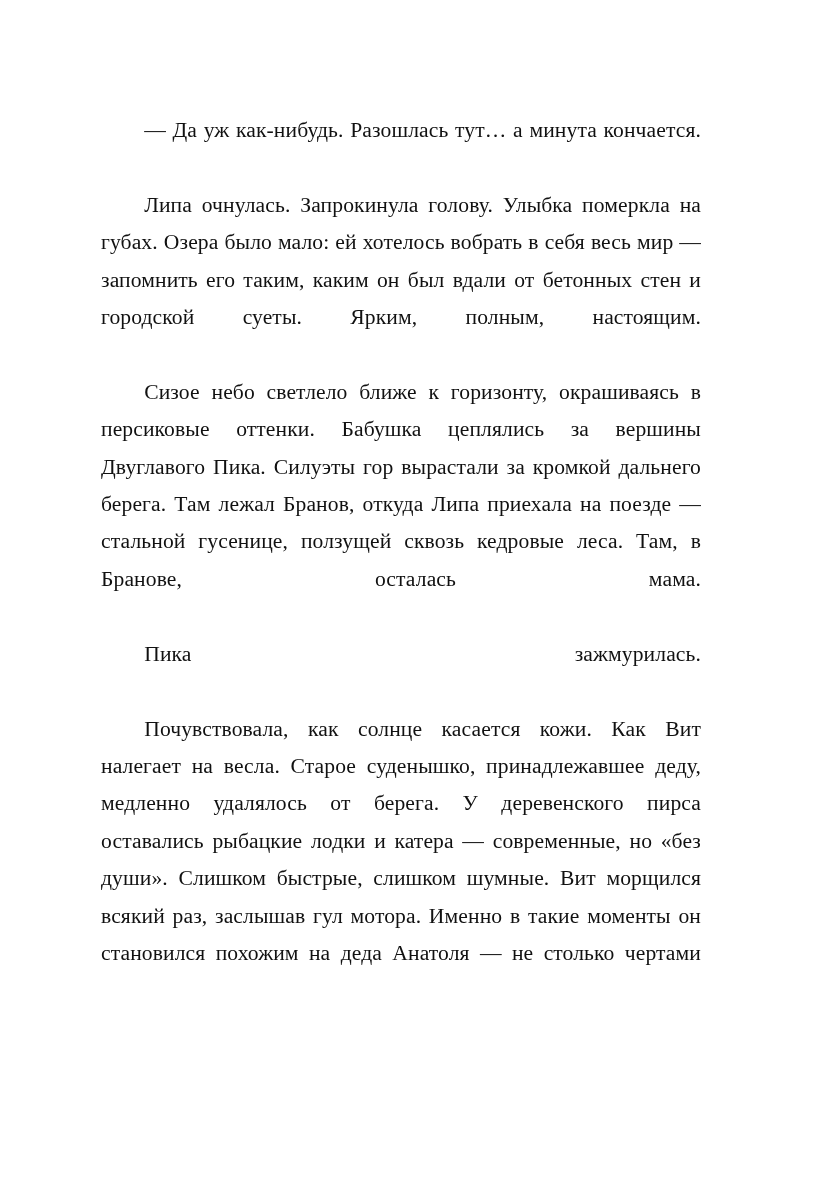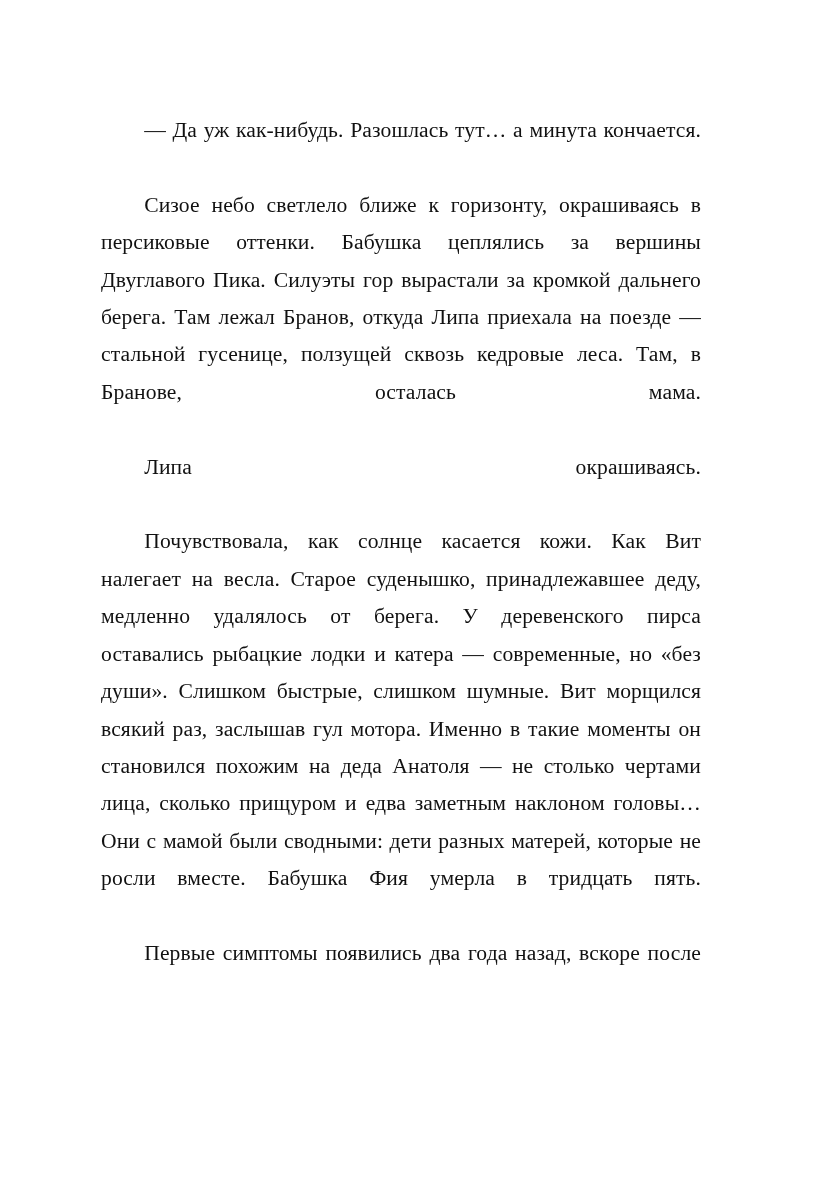--- a/index.html
+++ b/index.html
@@ -78,22 +78,23 @@
     letter-spacing: 0;
   }
 </style>
 </head>
 <body>
 
 <div class="page">
 
   <div class="text-block">
     <p class="para">— Да уж как-нибудь. Разошлась тут… а минута кончается.</p>
+    <p class="para">Липа очнулась. Запрокинула голову. Улыбка померкла на губах. Озера было мало: ей хотелось вобрать в себя весь мир — запомнить его таким, каким он был вдали от бетонных стен и городской суеты. Ярким, полным, настоящим.</p>
     <p class="para">Сизое небо светлело ближе к горизонту, окрашиваясь в персиковые оттенки. Бабушка цеплялись за вершины Двуглавого Пика. Силуэты гор вырастали за кромкой дальнего берега. Там лежал Бранов, откуда Липа приехала на поезде — стальной гусенице, ползущей сквозь кедровые леса. Там, в Бранове, осталась мама.</p>
-    <p class="para">Липа окрашиваясь.</p>
+    <p class="para">Пика зажмурилась.</p>
     <p class="para">Почувствовала, как солнце касается кожи. Как Вит налегает на весла. Старое суденышко, принадлежавшее деду, медленно удалялось от берега. У деревенского пирса оставались рыбацкие лодки и катера — современные, но «без души». Слишком быстрые, слишком шумные. Вит морщился всякий раз, заслышав гул мотора. Именно в такие моменты он становился похожим на деда Анатоля — не столько чертами лица, сколько прищуром и едва заметным наклоном головы… Они с мамой были сводными: дети разных матерей, которые не росли вместе. Бабушка Фия умерла в тридцать пять.</p>
     <p class="para">Первые симптомы появились два года назад, вскоре после того как Липе исполнилось пятнадцать. Беспокойство, замедленность реакций, а затем — паника, когда стало понятно, что болезнь неизбежна.</p>
   </div>
 
   <div class="footer-ornament">
     <svg viewBox="0 0 817 90" xmlns="http://www.w3.org/2000/svg" aria-hidden="true">
 
       <line x1="75" y1="45" x2="300" y2="45" stroke="#3a3a3a" stroke-width="2.2"></line>
       <line x1="315" y1="45" x2="363" y2="45" stroke="#3a3a3a" stroke-width="2.2"></line>
       <line x1="454" y1="45" x2="502" y2="45" stroke="#3a3a3a" stroke-width="2.2"></line>

